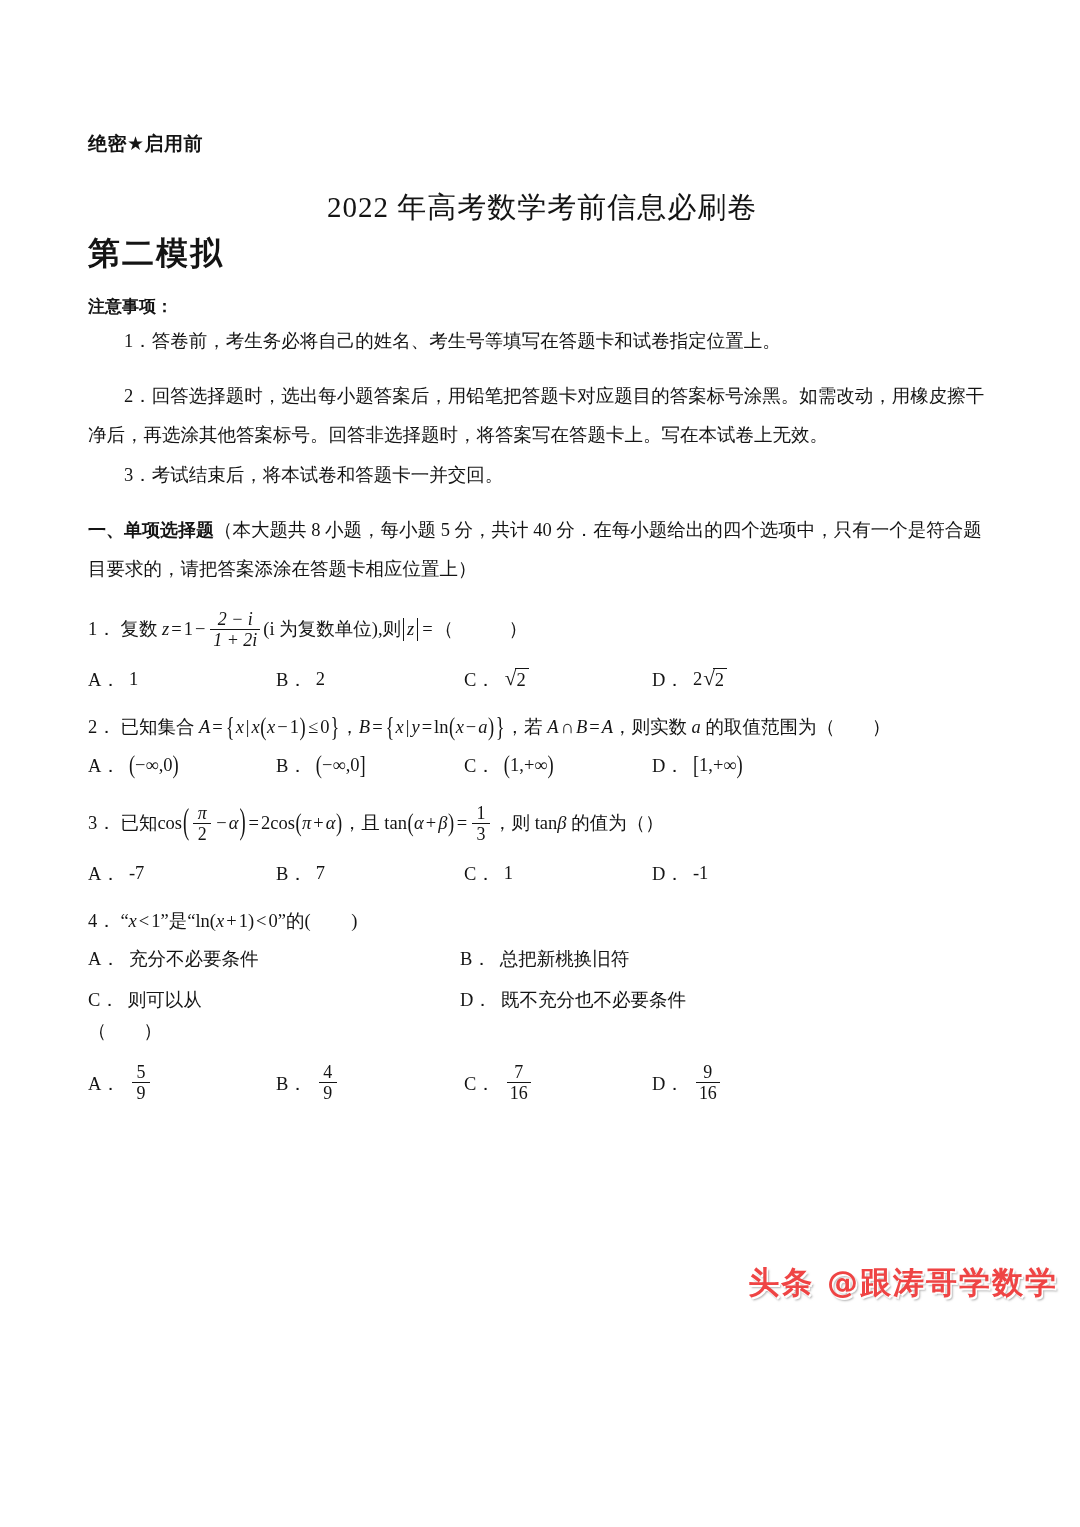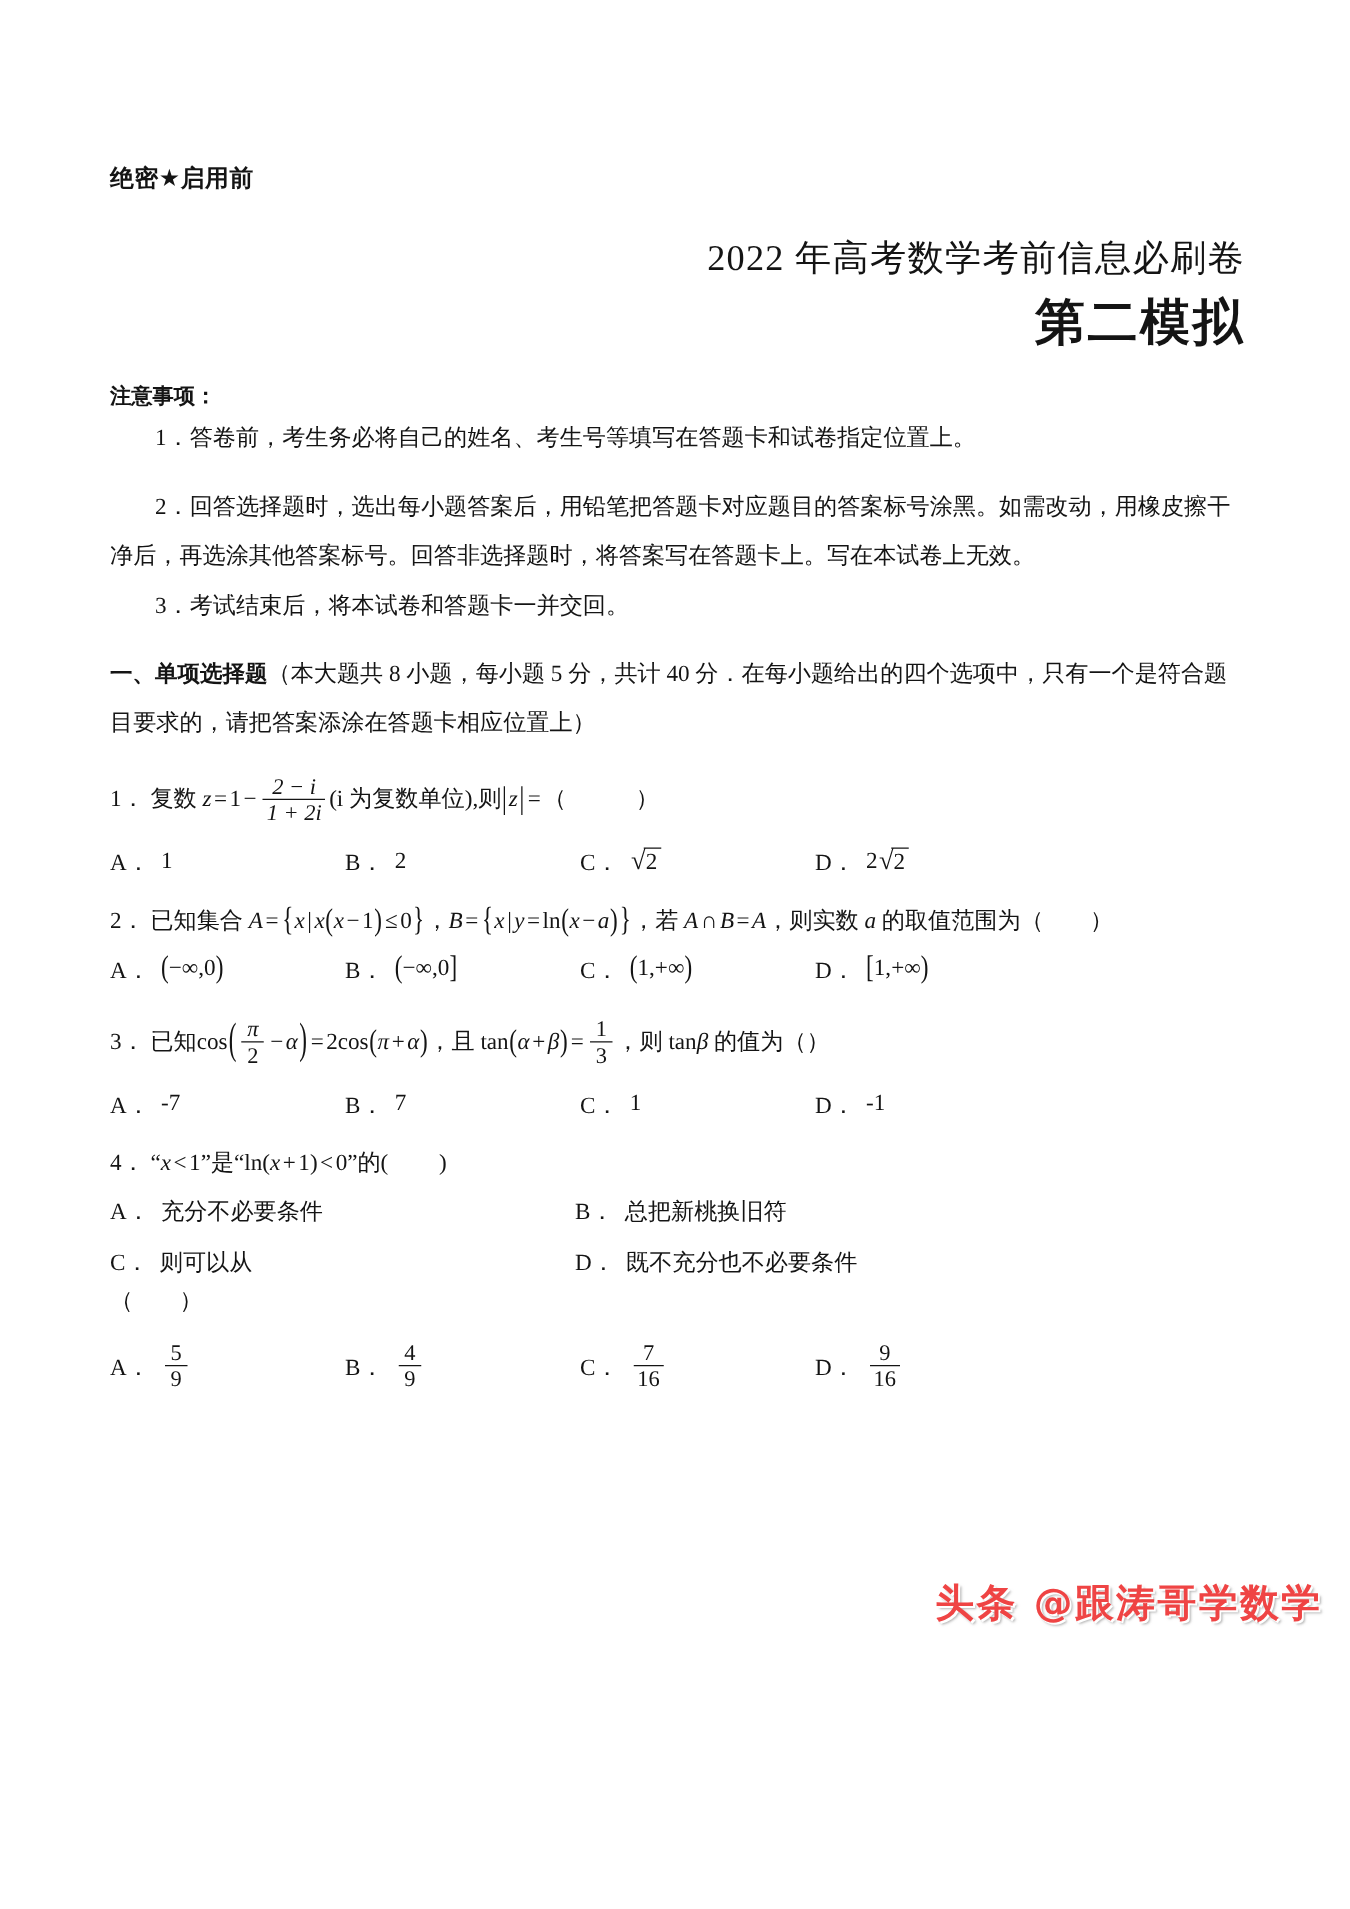--- a/index.html
+++ b/index.html
@@ -32,30 +32,30 @@
   
   .secret-line {
     font-family: "DejaVu Sans", "Liberation Sans", sans-serif;
     font-size: 19px;
     font-weight: 700;
     letter-spacing: .5px;
     line-height: 1.2;
     margin: 0 0 34px 0;
   }
   .title-main {
-    text-align: right;
+    text-align: center;
     font-size: 29px;
     font-weight: 400;
     line-height: 1.25;
     margin: 0 0 8px 0;
     letter-spacing: 1px;
   }
   .title-sub {
-    text-align: right;
-    font-size: 40px;
+    text-align: left;
+    font-size: 32px;
     font-weight: 700;
     font-family: "DejaVu Sans", "Liberation Sans", sans-serif;
     line-height: 1.25;
     margin: 0 0 22px 0;
     letter-spacing: 2px;
   }
   .notice-head {
     font-family: "DejaVu Sans", "Liberation Sans", sans-serif;
     font-size: 17px;
     font-weight: 700;

